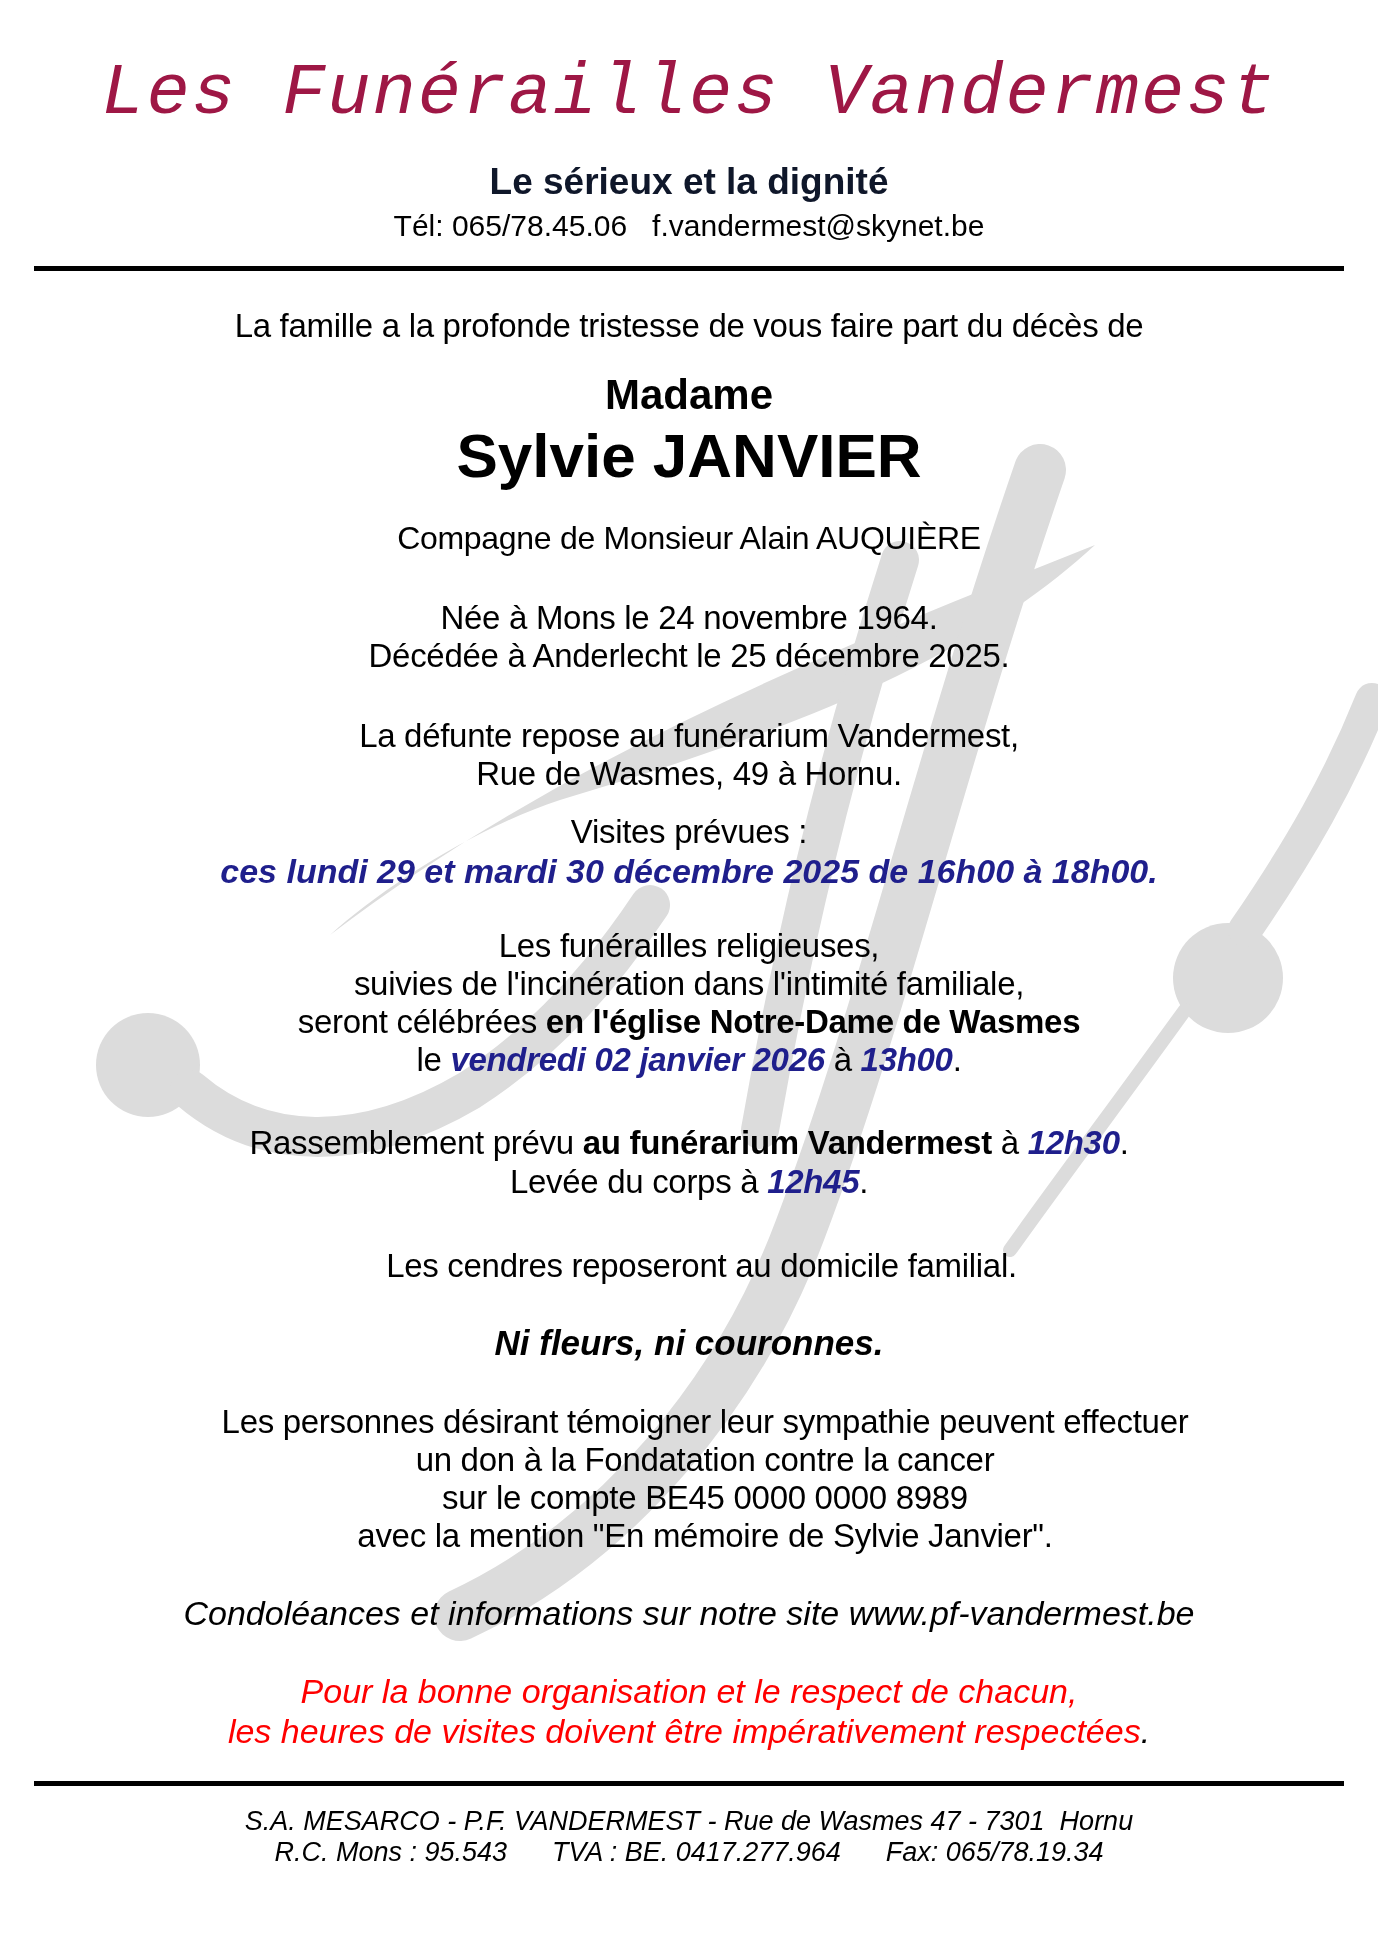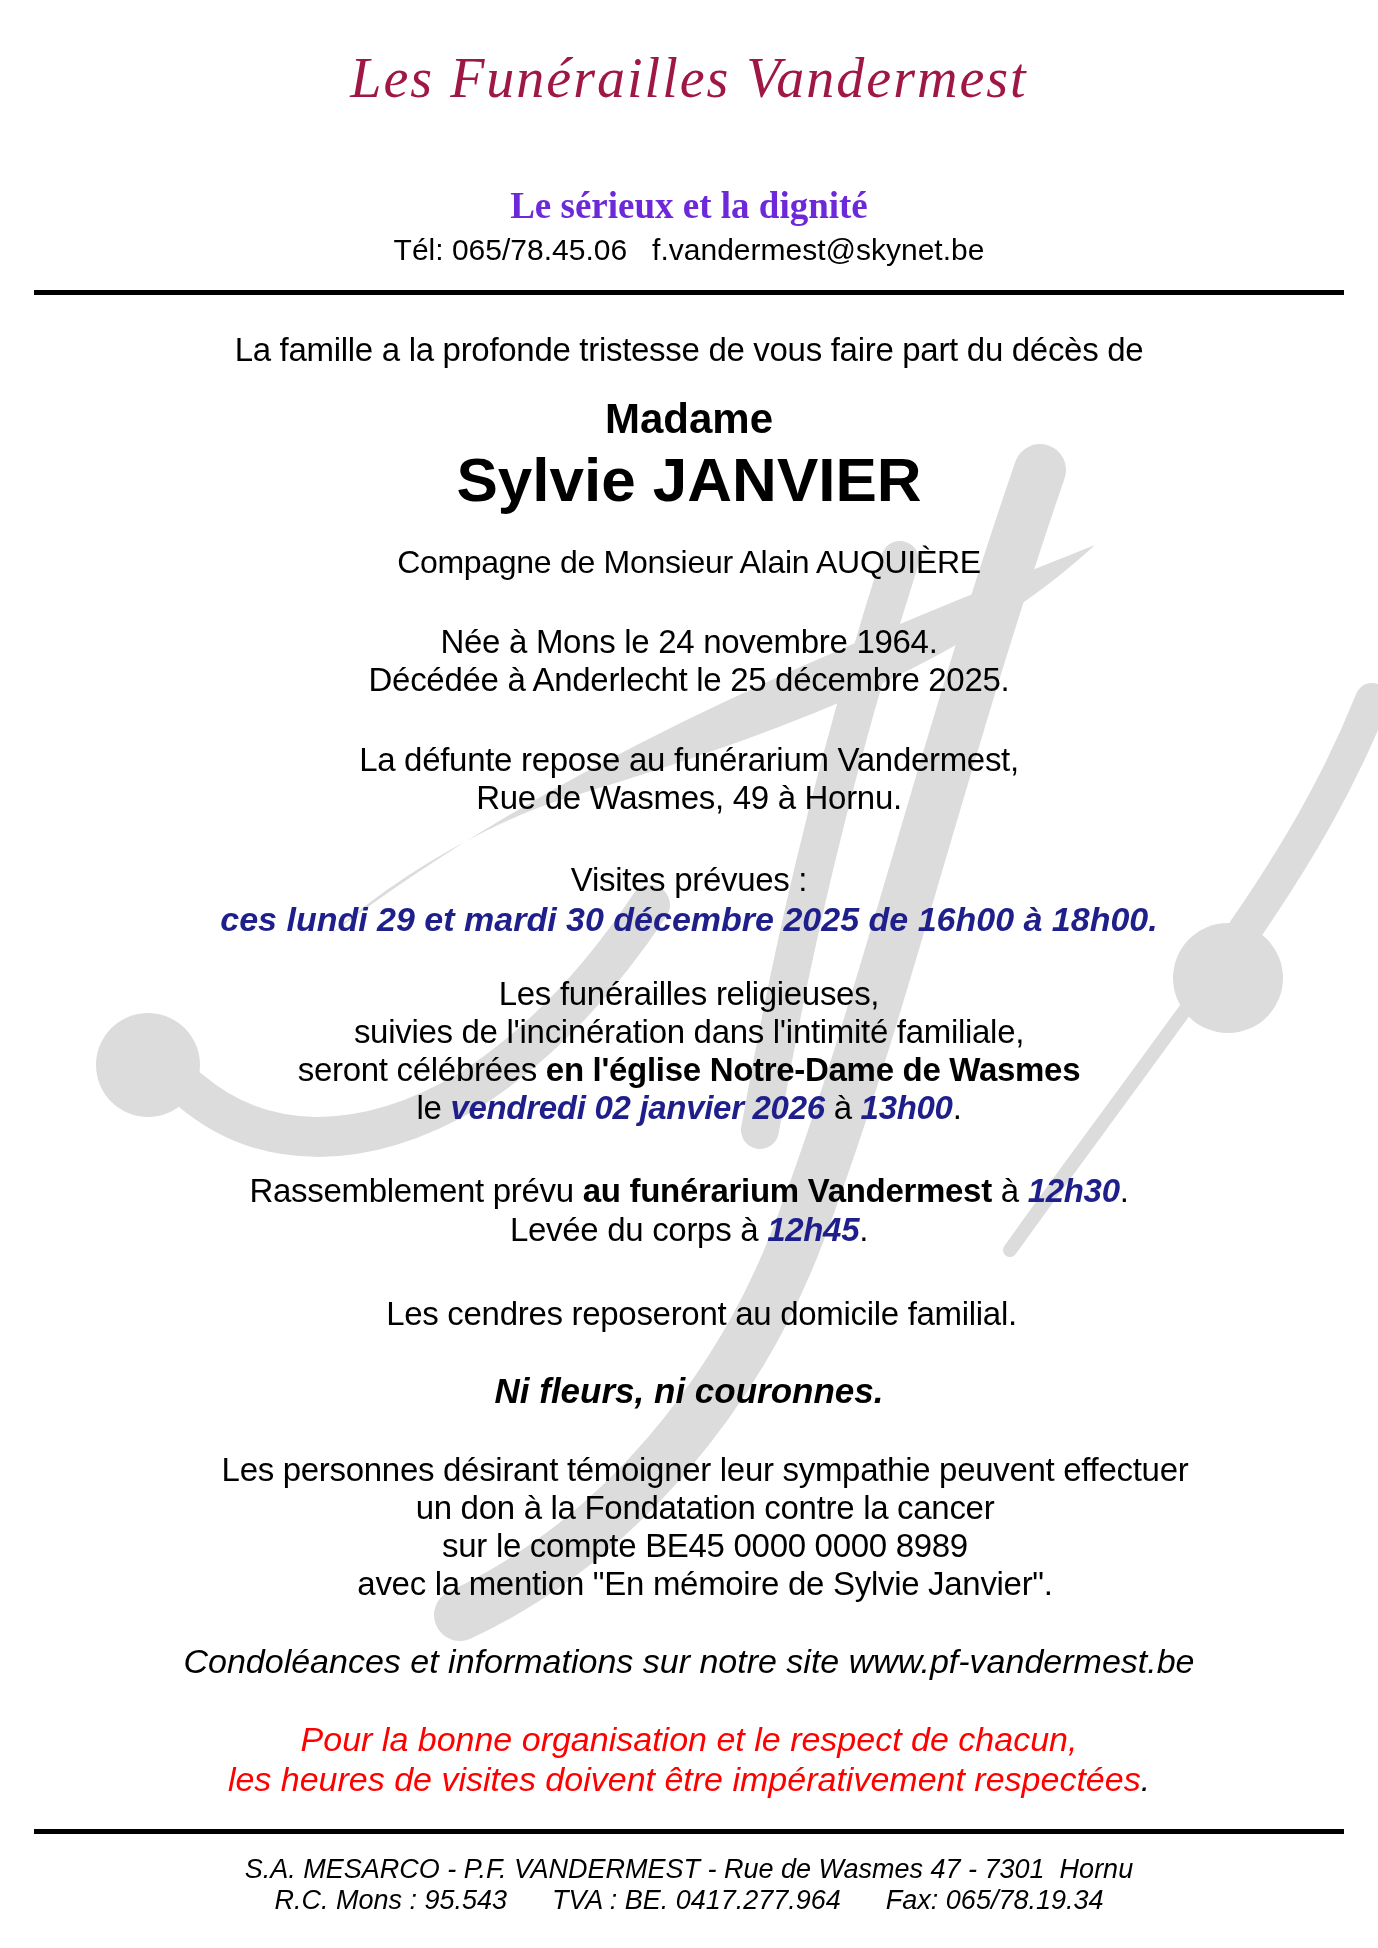--- a/index.html
+++ b/index.html
@@ -13,54 +13,53 @@
   }
   .watermark {
     position: absolute; left: 0; top: 0; width: 1378px; height: 1948px;
     z-index: 0; pointer-events: none;
   }
   .page { position: relative; z-index: 1; width: 100%; height: 100%; }
   .c { text-align: center; }
   p, .line { margin: 0; }
 
   .logo {
-    padding-top: 12px;
-    font-family: Liberation Serif, serif;
+    padding-top: 28px;
+    font-family: Liberation Mono, monospace;
     font-style: italic;
-    font-size: 56px;
+    font-size: 72px;
     line-height: 132px;
     color: #9e1745;
     letter-spacing: 2px;
     white-space: nowrap;
   }
   .tagline {
-    margin-top: 40px;
     font-size: 37px; line-height: 44px;
-    font-weight: bold; color: #6d28d9; font-family: Liberation Serif, serif;
+    font-weight: bold; color: #0f172a;
   }
   .contact {
     margin-top: 4px;
     font-size: 30px; line-height: 36px;
     white-space: pre-wrap;
   }
   .rule {
     margin: 22px 34px 0 34px;
     height: 5px; background: #000000;
   }
   .rule-bottom { margin-top: 30px; }
 
   .body-text { font-size: 33px; line-height: 38px; letter-spacing: -0.3px; }
   .preserve { white-space: pre-wrap; }
 
   .intro { margin-top: 36px; }
   .title-madame { margin-top: 26px; font-size: 42px; line-height: 48px; font-weight: bold; }
   .deceased-name { margin-top: 2px; font-size: 62px; line-height: 70px; font-weight: bold; letter-spacing: 0; }
   .relation { margin-top: 28px; font-size: 32px; }
   .blk { margin-top: 42px; }
-  .visits-label { margin-top: 44px; }
+  .visits-label { margin-top: 20px; }
   .blue { color: #1f1f8c; font-weight: bold; font-style: italic; }
   .blue-line { font-size: 34px; line-height: 40px; }
   .ceremony { margin-top: 36px; }
   .b { font-weight: bold; }
   .gathering { margin-top: 44px; }
   .gathering .line { line-height: 39px; }
   .ashes { margin-top: 46px; padding-left: 25px; }
   .flowers { margin-top: 38px; font-size: 35px; line-height: 40px; font-weight: bold; font-style: italic; }
   .donation { margin-top: 40px; padding-left: 32px; }
   .condolences { margin-top: 38px; font-size: 34px; line-height: 40px; font-style: italic; }

